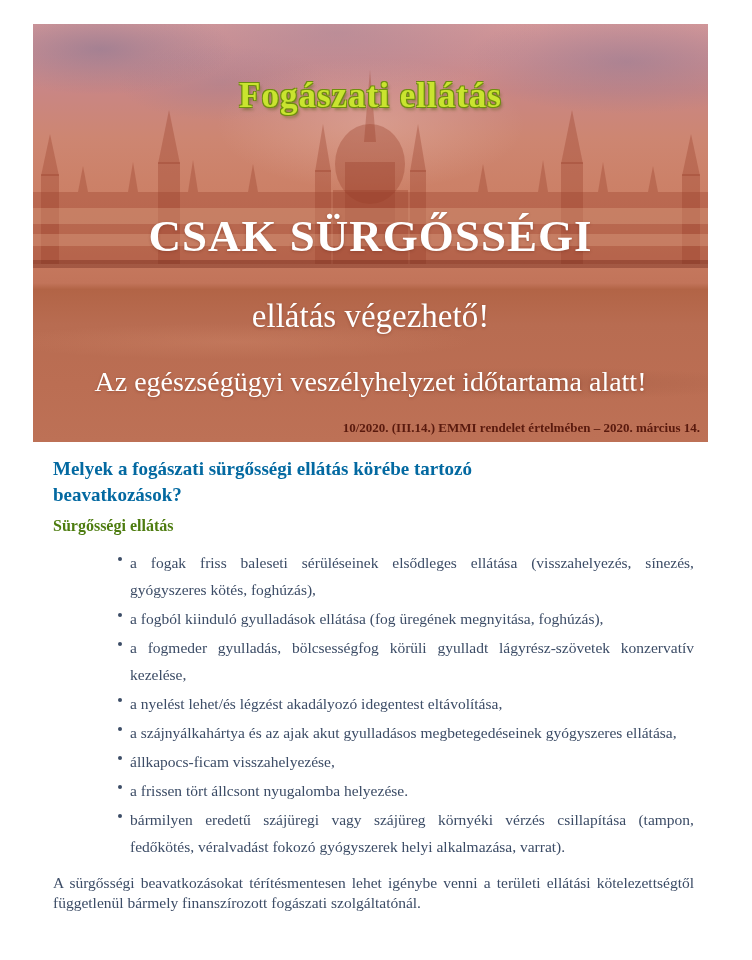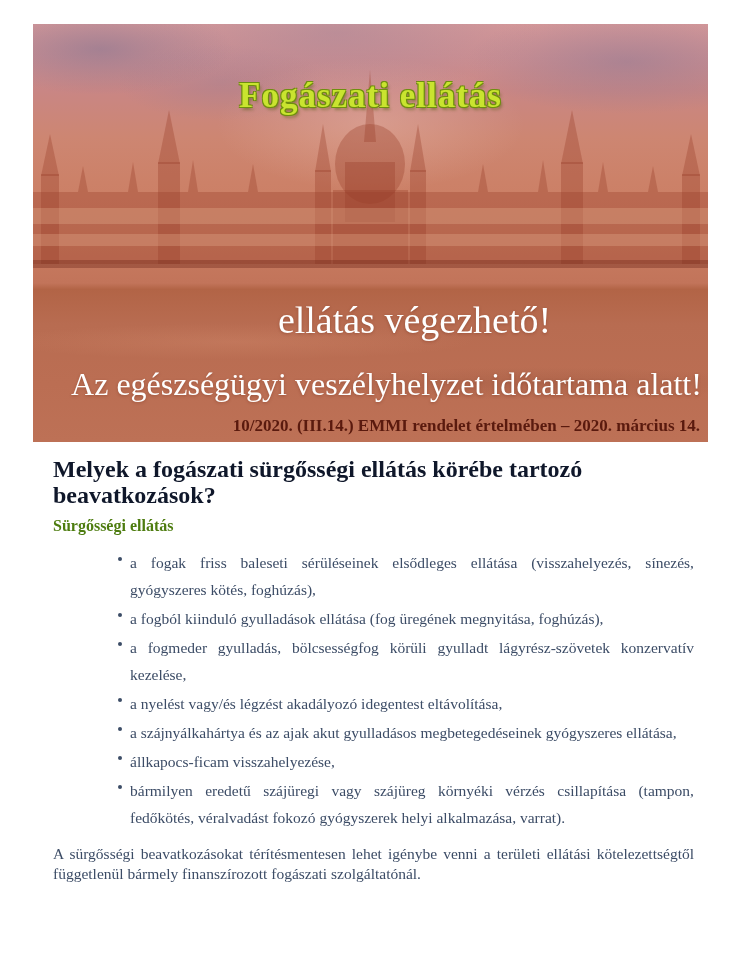--- a/index.html
+++ b/index.html
@@ -56,46 +56,46 @@
     font-weight: 800;
     letter-spacing: 1px;
     color: #c9e42f;
     text-shadow:
       -1px -1px 0 #6e8f0e, 1px -1px 0 #6e8f0e,
       -1px  1px 0 #6e8f0e, 1px  1px 0 #6e8f0e,
        2px  3px 3px rgba(70,85,0,0.45);
   }
   .banner-subtitle { top: 119px; font-size: 27px; font-weight: 400; }
   .banner-emphasis { top: 186px; font-size: 45px; font-weight: 700; letter-spacing: 1px; }
-  .banner-emphasis-tail { top: 274px; font-size: 38px; font-weight: 400; padding-left: 44px; }
-  .banner-duration { top: 342px; font-size: 32px; font-weight: 400; padding-left: 16px; }
+  .banner-emphasis-tail { top: 274px; font-size: 33px; font-weight: 400; }
+  .banner-duration { top: 342px; font-size: 28px; font-weight: 400; }
   .banner-attribution {
     position: absolute;
     right: 8px; bottom: 6px;
-    font-size: 17px;
+    font-size: 13px;
     font-weight: 700;
     color: #5a1a0e;
     text-shadow: none;
   }
 
   
   .content {
     position: absolute;
     left: 53px;
     top: 442px;
     width: 641px;
     color: #3c4c66;
   }
   .question-heading {
     margin: 14px 0 0 0;
     max-width: 548px;
-    font-size: 24px;
+    font-size: 19px;
     line-height: 26px;
     font-weight: 700;
-    color: #0f172a;
+    color: #0369a1;
   }
   .section-heading {
     margin: 8px 0 0 0;
     font-size: 16px;
     line-height: 20px;
     font-weight: 700;
     color: #4d7c0f;
   }
   ul.bullet-list {
     margin: 13px 0 0 65px;
@@ -168,20 +168,21 @@
 
       <g fill="rgba(236,186,156,0.28)">
         <rect x="0" y="146" width="675" height="16"></rect>
         <rect x="0" y="172" width="675" height="12"></rect>
       </g>
 
       <rect x="0" y="198" width="675" height="8" fill="rgba(110,40,26,0.38)"></rect>
     </svg>
 
     <div class="banner-text banner-title">Fogászati ellátás</div>
+    <div class="banner-text banner-emphasis">CSAK SÜRGŐSSÉGI</div>
     <div class="banner-text banner-emphasis-tail">ellátás végezhető!</div>
     <div class="banner-text banner-duration">Az egészségügyi veszélyhelyzet időtartama alatt!</div>
     <div class="banner-attribution">10/2020. (III.14.) EMMI rendelet értelmében –  2020. március 14.</div>
   </div>
 
   <div class="content">
     <h1 class="question-heading">Melyek a fogászati sürgősségi ellátás körébe tartozó beavatkozások?</h1>
     <h2 class="section-heading">Sürgősségi ellátás</h2>
 
     <ul class="bullet-list">
@@ -192,29 +193,33 @@
         <li>
         <span class="dot"></span>
         <span class="btxt">a fogból kiinduló gyulladások ellátása (fog üregének megnyitása, foghúzás),</span>
       </li>
         <li>
         <span class="dot"></span>
         <span class="btxt">a fogmeder gyulladás, bölcsességfog körüli gyulladt lágyrész-szövetek konzervatív kezelése,</span>
       </li>
         <li>
         <span class="dot"></span>
-        <span class="btxt">a nyelést vagy/és légzést akadályozó idegentest eltávolítása,</span>
+        <span class="btxt">a nyelést lehet/és légzést akadályozó idegentest eltávolítása,</span>
       </li>
         <li>
         <span class="dot"></span>
         <span class="btxt">a szájnyálkahártya és az ajak akut gyulladásos megbetegedéseinek gyógyszeres ellátása,</span>
       </li>
         <li>
         <span class="dot"></span>
         <span class="btxt">állkapocs-ficam visszahelyezése,</span>
+      </li>
+        <li>
+        <span class="dot"></span>
+        <span class="btxt">a frissen tört állcsont nyugalomba helyezése.</span>
       </li>
         <li>
         <span class="dot"></span>
         <span class="btxt">bármilyen eredetű szájüregi vagy szájüreg környéki vérzés csillapítása (tampon, fedőkötés, véralvadást fokozó gyógyszerek helyi alkalmazása, varrat).</span>
       </li>
       </ul>
 
     <p class="closing">A sürgősségi beavatkozásokat térítésmentesen lehet igénybe venni a területi ellátási kötelezettségtől függetlenül bármely finanszírozott fogászati szolgáltatónál.</p>
   </div>
 

